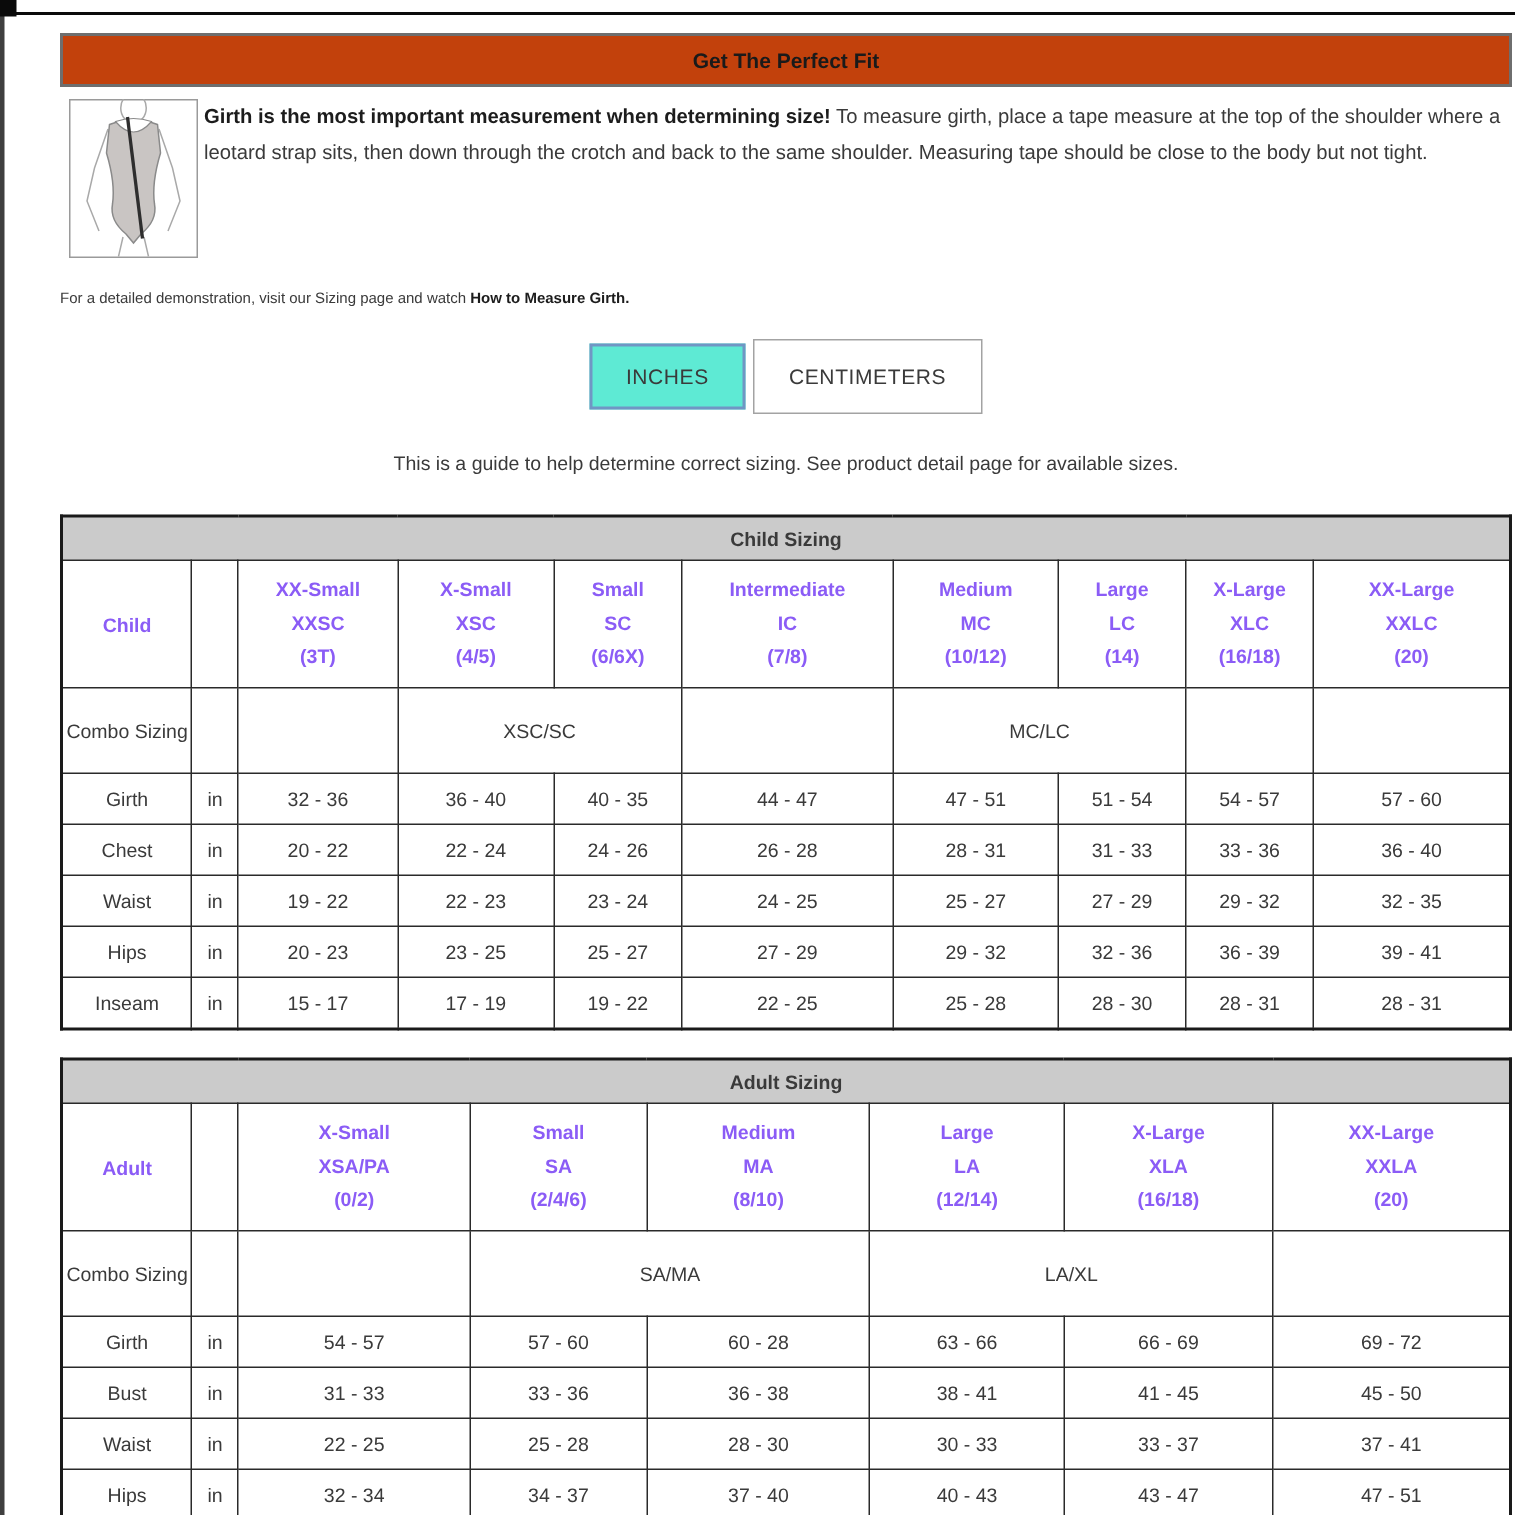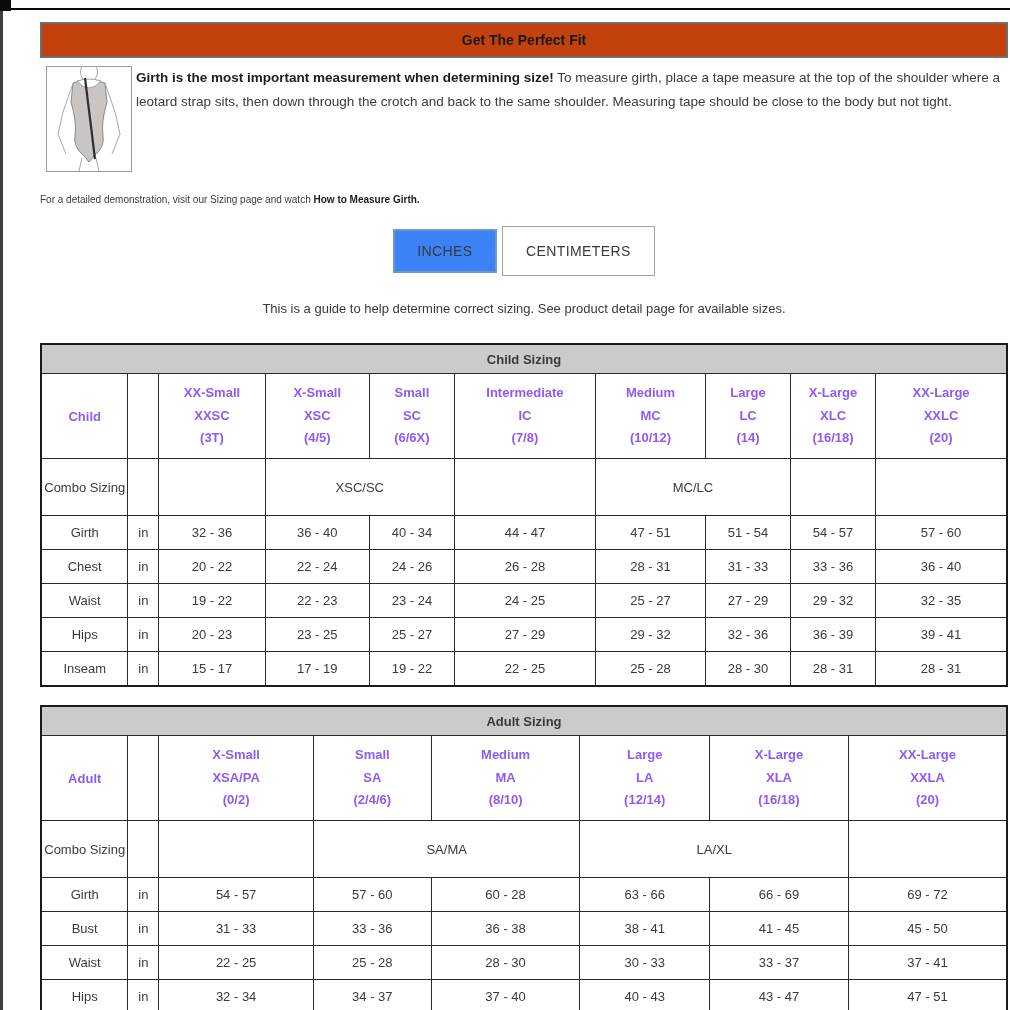--- a/index.html
+++ b/index.html
@@ -26,21 +26,21 @@
   .intro-text b, .demo-line b{color:#1c1c1c;}
 
   .demo-line{text-align:left;font-size:10px;margin-top:22px;color:#3a3a3a;}
 
   .unit-toggle{text-align:center;margin-top:21px;}
   .btn{
     display:inline-block;vertical-align:middle;cursor:pointer;
     font-size:14px;letter-spacing:.4px;color:#3a3a3a;
     padding:16px 23px;background:#fff;border:1px solid #a3a3a3;
   }
-  .btn.selected{background:#3b82f6;border:2px solid #7096c4;padding:12px 22px;margin-right:1px;}
+  .btn.selected{background:#5eead4;border:2px solid #7096c4;padding:12px 22px;margin-right:1px;}
 
   .note-line{text-align:center;font-size:13px;margin-top:25px;color:#3a3a3a;}
 
   table.size-table{
     width:100%;border-collapse:collapse;table-layout:fixed;
     border:2px solid #1a1a1a;
   }
   .child-wrap{margin-top:27px;}
   .adult-wrap{margin-top:18px;}
   table.size-table td{
@@ -168,21 +168,21 @@
       <td></td>
       <td colspan="2">MC/LC</td>
       <td></td>
       <td></td>
     </tr>
     <tr class="data-row">
       <td class="lbl">Girth</td>
       <td>in</td>
       <td>32 - 36</td>
       <td>36 - 40</td>
-      <td>40 - 34</td>
+      <td>40 - 35</td>
       <td>44 - 47</td>
       <td>47 - 51</td>
       <td>51 - 54</td>
       <td>54 - 57</td>
       <td>57 - 60</td>
     </tr>
     <tr class="data-row">
       <td class="lbl">Chest</td>
       <td>in</td>
       <td>20 - 22</td>

